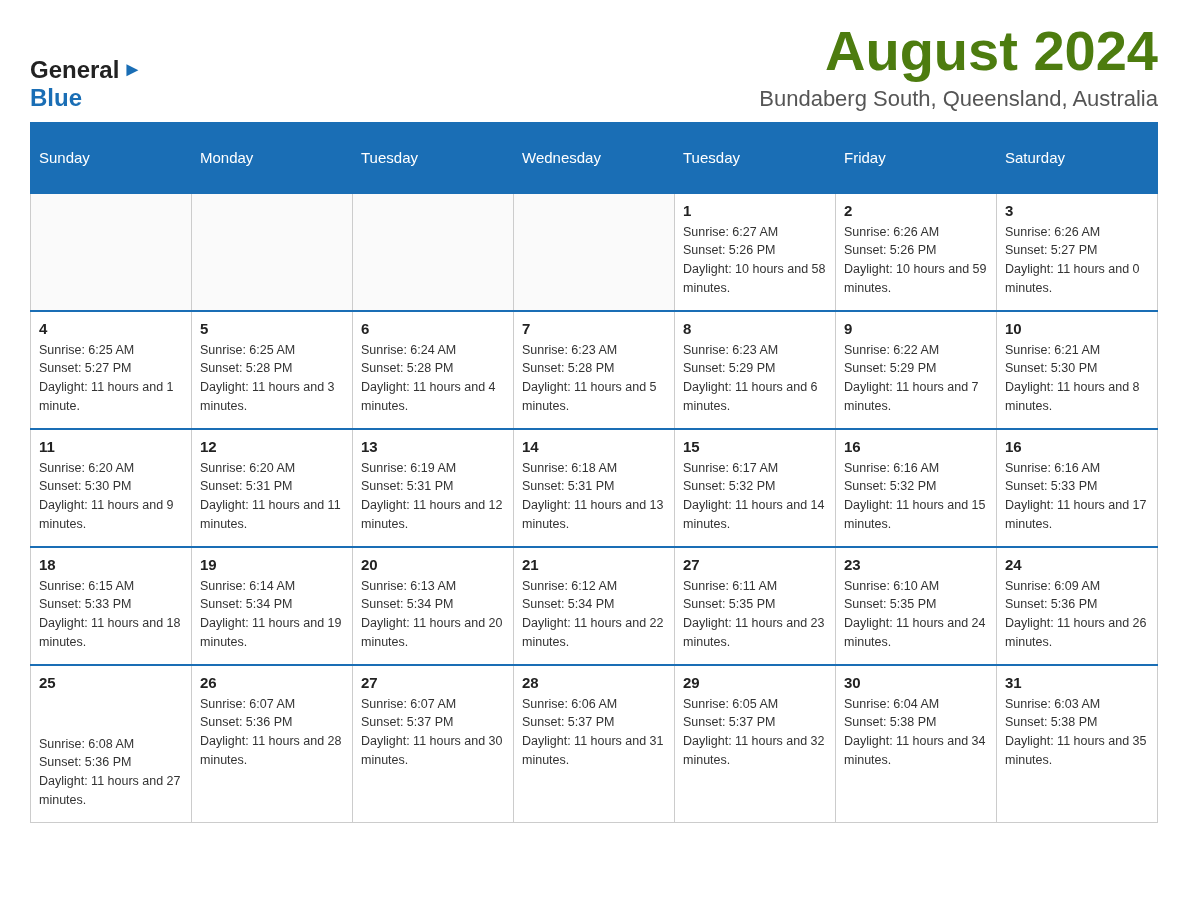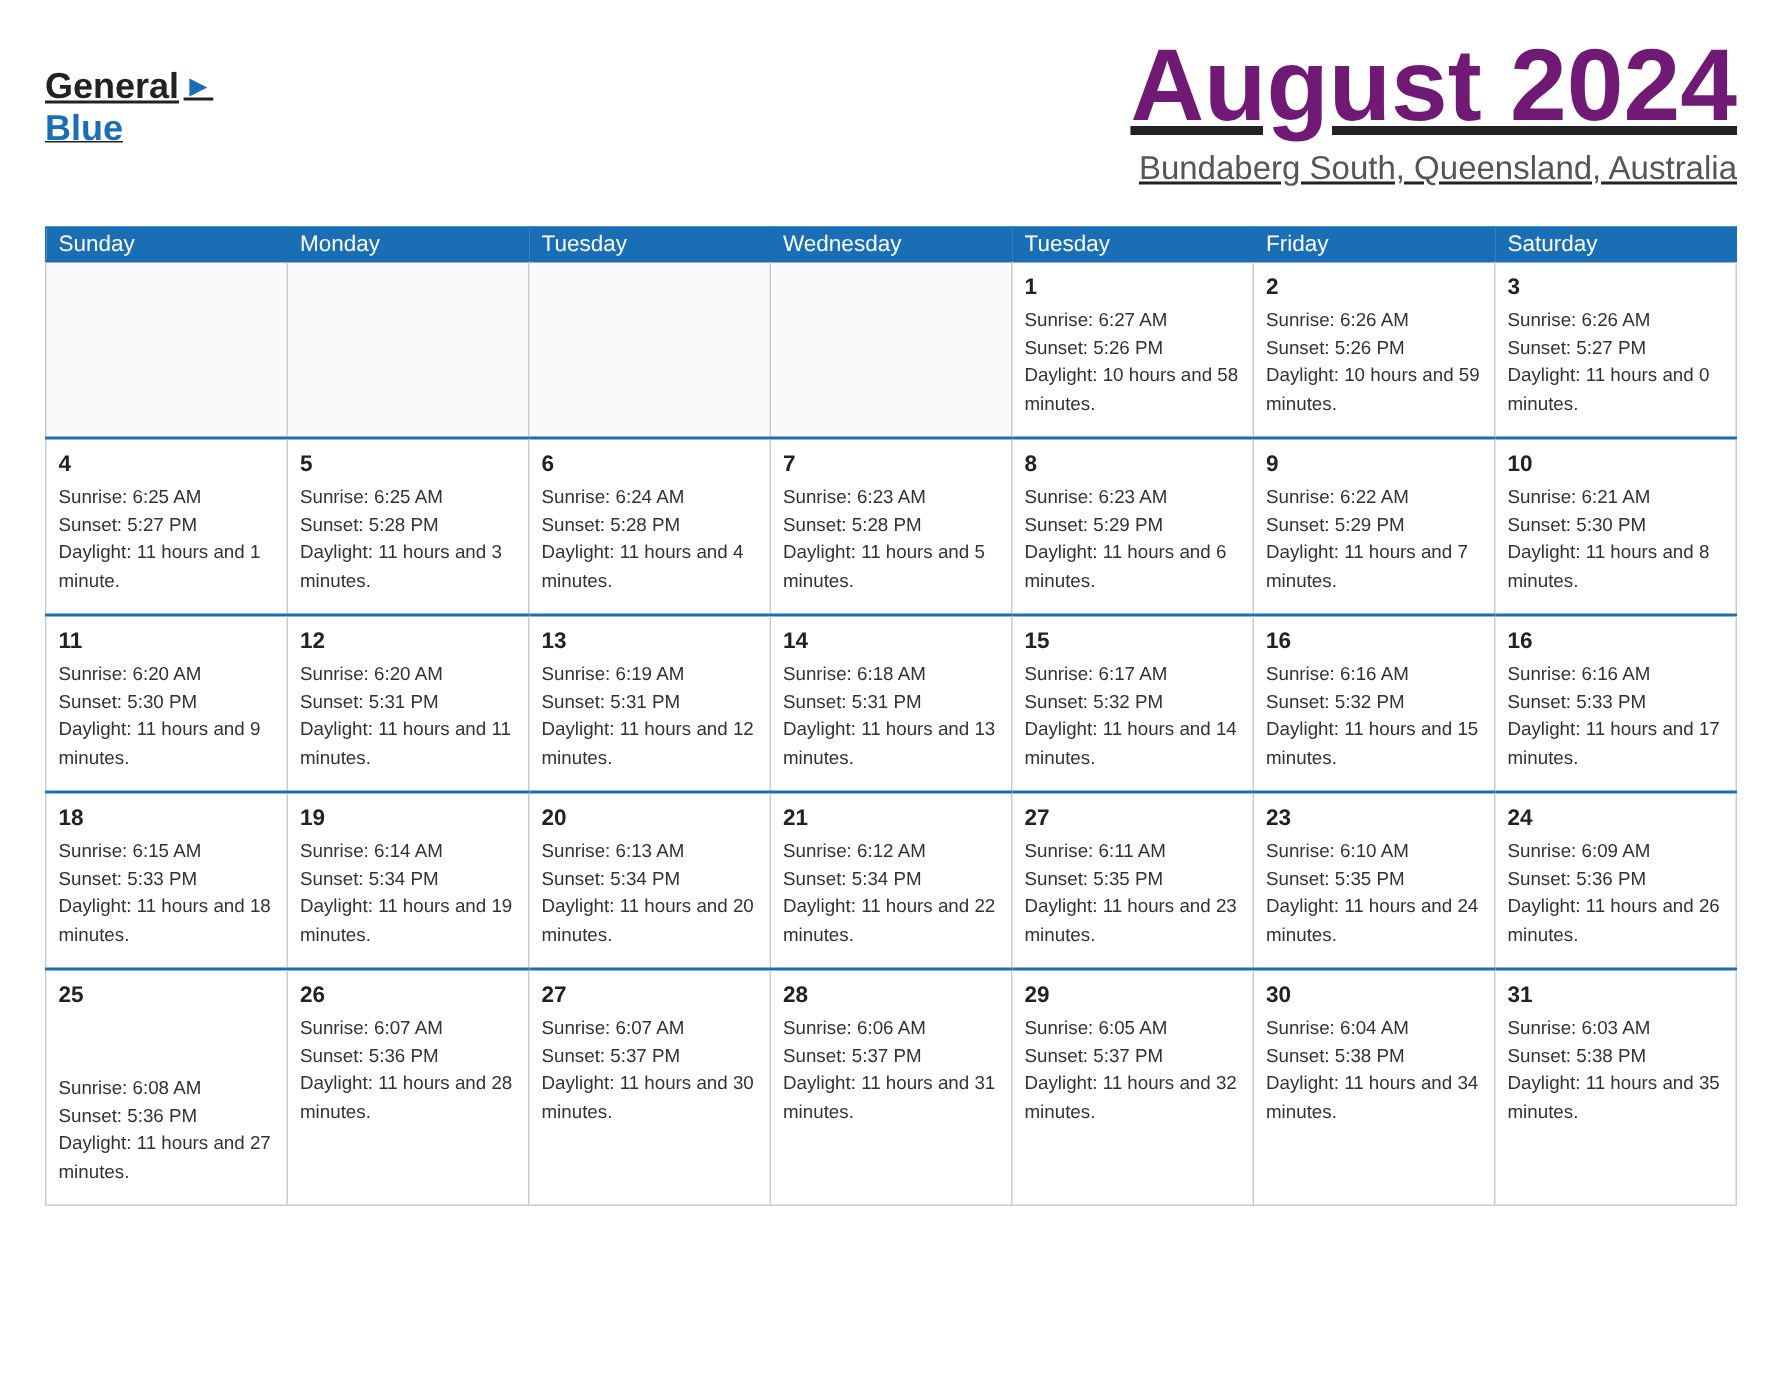--- a/index.html
+++ b/index.html
@@ -5,52 +5,51 @@
     * { box-sizing: border-box; margin: 0; padding: 0; }
     body {
       font-family: Arial, sans-serif;
       background: #fff;
       padding: 20px 30px;
       color: #222;
     }
     .header {
       display: flex;
       justify-content: space-between;
-      align-items: center;
-      margin-bottom: 26px;
-      text-decoration: underline;
+      align-items: flex-end;
+      margin-bottom: 10px;
     }
     .logo {
       display: flex;
       flex-direction: column;
       align-items: flex-start;
     }
     .title-block {
       text-align: right;
     }
     .month-title {
-      font-size: 68px;
+      font-size: 56px;
       font-weight: bold;
-      color: #701a75;
+      color: #4d7c0f;
       line-height: 1.1;
     }
     .location-title {
       font-size: 22px;
       color: #555;
       margin-top: 4px;
     }
     .calendar {
       width: 100%;
       border-collapse: collapse;
       margin-top: 10px;
     }
     .calendar th {
       background-color: #1a6eb5;
       color: #fff;
-      padding: 2px 8px;
+      padding: 26px 8px;
       font-size: 15px;
       font-weight: normal;
       text-align: left;
       border: 1px solid #1a6eb5;
     }
     .calendar td {
       vertical-align: top;
       padding: 8px 8px 12px 8px;
       border: 1px solid #ccc;
       border-top: 2px solid #1a6eb5;

